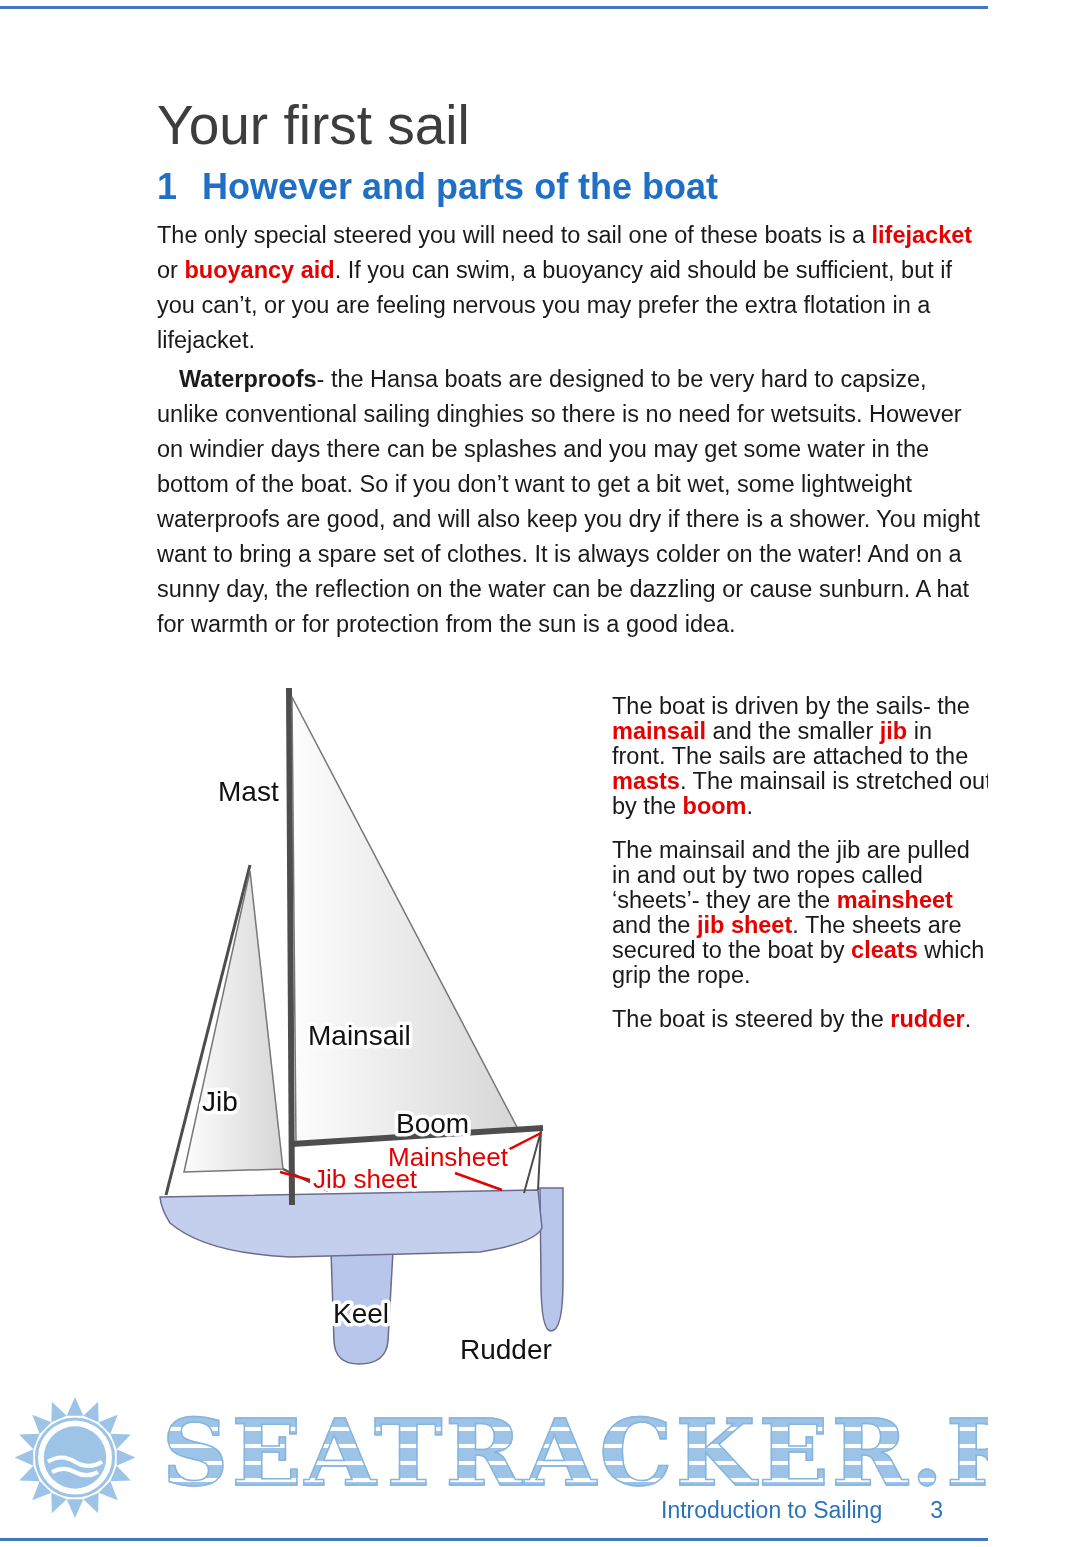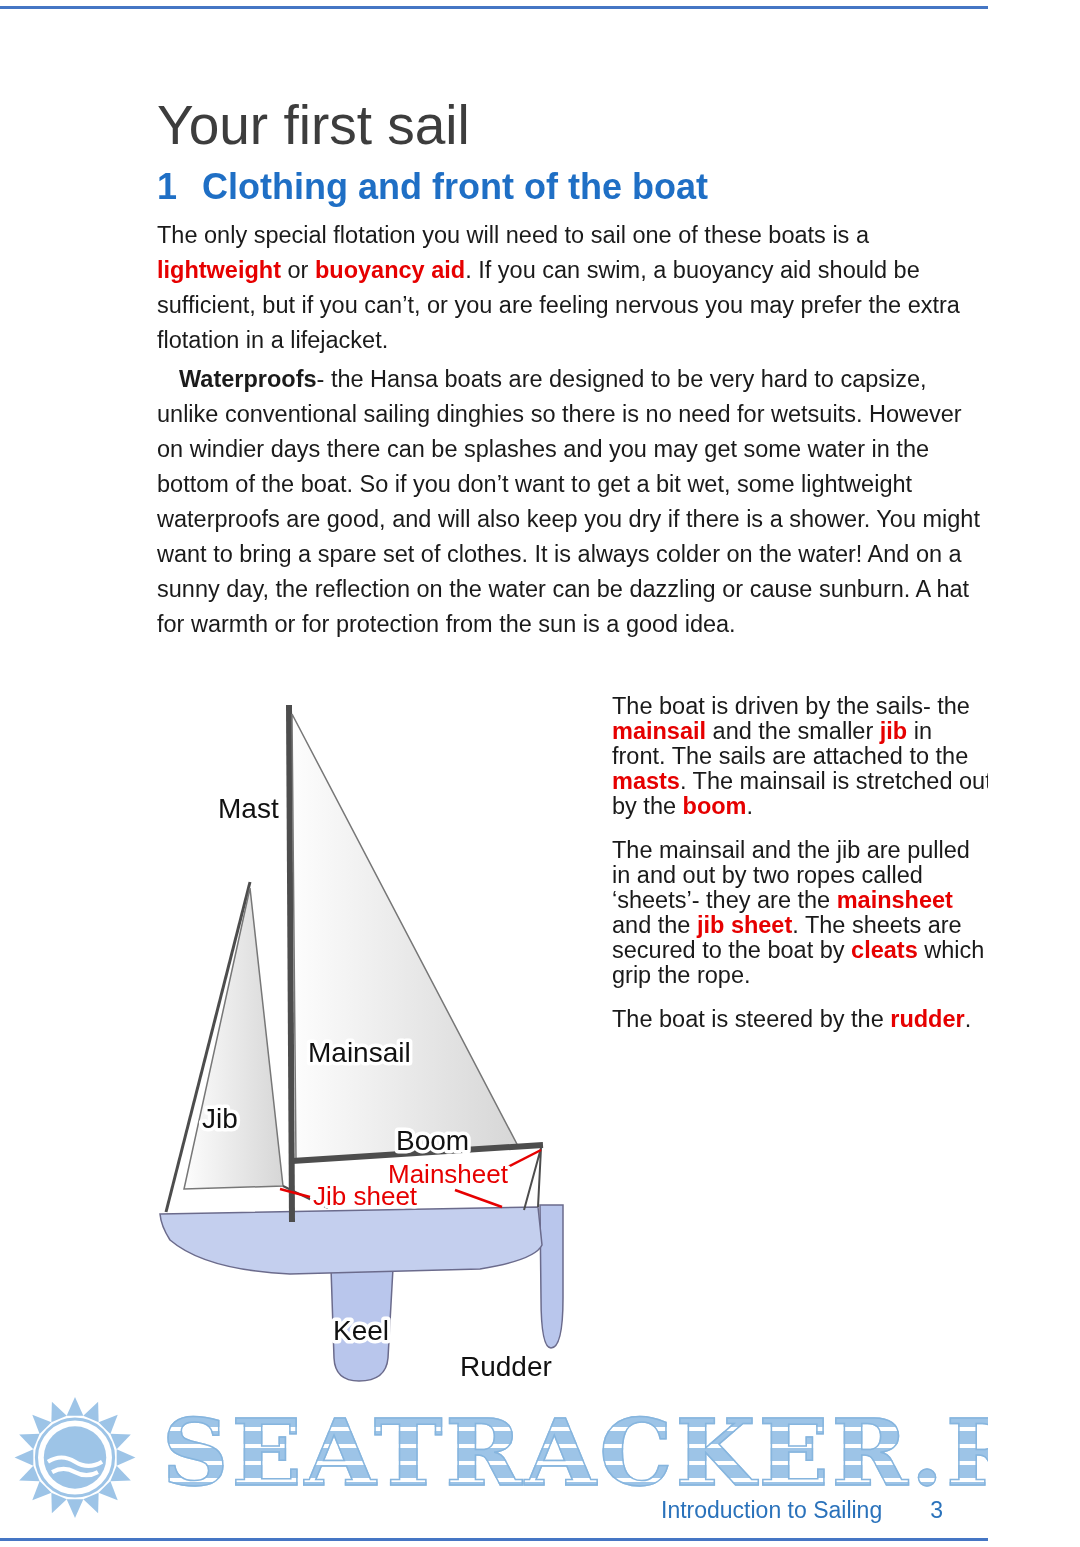--- a/index.html
+++ b/index.html
@@ -25,21 +25,21 @@
   .body {
     position:absolute; left:157px; width:833px;
     font-size:23.5px; line-height:35px; color:#1a1a1a;
   }
   .intro { top:218px; }
   .waterproofs { top:362px; }
 
   .seg-red { color:#e60000; font-weight:700; }
   .seg-b   { font-weight:700;margin-left:22px; }
 
-  .diagram { position:absolute; left:150px; top:700px; width:460px; height:700px;text-decoration:underline; }
+  .diagram { position:absolute; left:150px; top:683px; width:460px; height:700px;text-decoration:underline; }
 
   .dlabel {
     font-family:"Liberation Sans", sans-serif; font-size:28px; fill:#111111;
     paint-order:stroke; stroke:#ffffff; stroke-width:7px; stroke-linejoin:round;
   }
   .dlabel.red { fill:#e60000; font-size:26px; }
 
   .rightcol {
     position:absolute; left:612px; top:694px; width:380px;
     font-size:23.5px; line-height:25px;
@@ -72,24 +72,24 @@
 </head>
 <body>
 
 <div class="page">
 
   <div class="rule rule-top"></div>
 
   <h1 class="title">Your first sail</h1>
 
   <h2 class="heading">
-    <span class="num">1</span><span>Clothing and front of the boat</span>
+    <span class="num">1</span><span>However and parts of the boat</span>
   </h2>
 
-  <p class="body intro"><span>The only special flotation you will need to sail one of these boats is a </span><span class="seg-red">lightweight</span><span> or </span><span class="seg-red">buoyancy aid</span><span>. If you can swim, a buoyancy aid should be sufficient, but if you can’t, or you are feeling nervous you may prefer the extra flotation in a lifejacket.</span></p>
+  <p class="body intro"><span>The only special steered you will need to sail one of these boats is a </span><span class="seg-red">lifejacket</span><span> or </span><span class="seg-red">buoyancy aid</span><span>. If you can swim, a buoyancy aid should be sufficient, but if you can’t, or you are feeling nervous you may prefer the extra flotation in a lifejacket.</span></p>
 
   <p class="body waterproofs"><span class="seg-b">Waterproofs</span><span>- the Hansa boats are designed to be very hard to capsize, unlike conventional sailing dinghies so there is no need for wetsuits. However on windier days there can be splashes and you may get some water in the bottom of the boat. So if you don’t want to get a bit wet, some lightweight waterproofs are good, and will also keep you dry if there is a shower. You might want to bring a spare set of clothes. It is always colder on the water! And on a sunny day, the reflection on the water can be dazzling or cause sunburn. A hat for warmth or for protection from the sun is a good idea.</span></p>
 
   <div class="diagram">
     <svg width="460" height="700" viewBox="0 0 460 700">
       <defs>
         <linearGradient id="sailGrad" x1="0" y1="0" x2="1" y2="0">
           <stop offset="0" stop-color="#fdfdfd"></stop>
           <stop offset="1" stop-color="#d6d6d6"></stop>
         </linearGradient>

